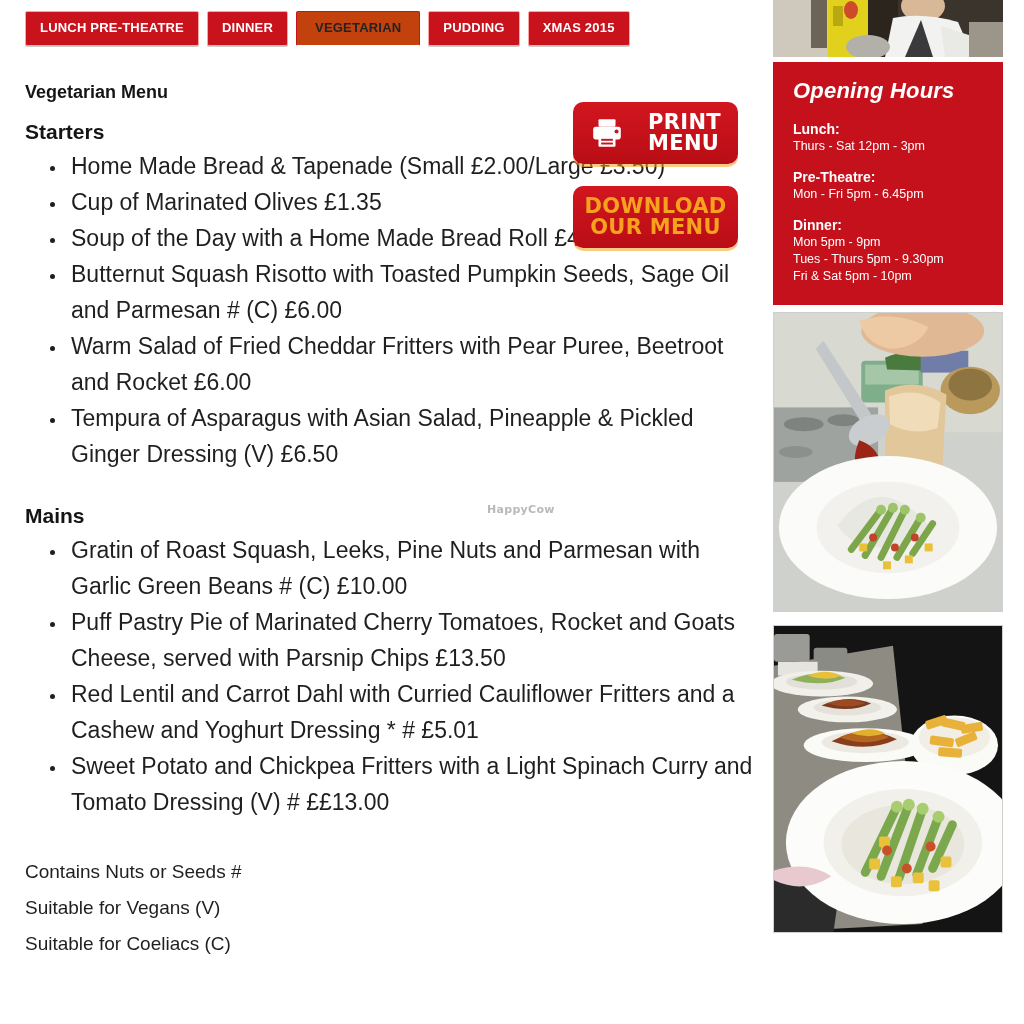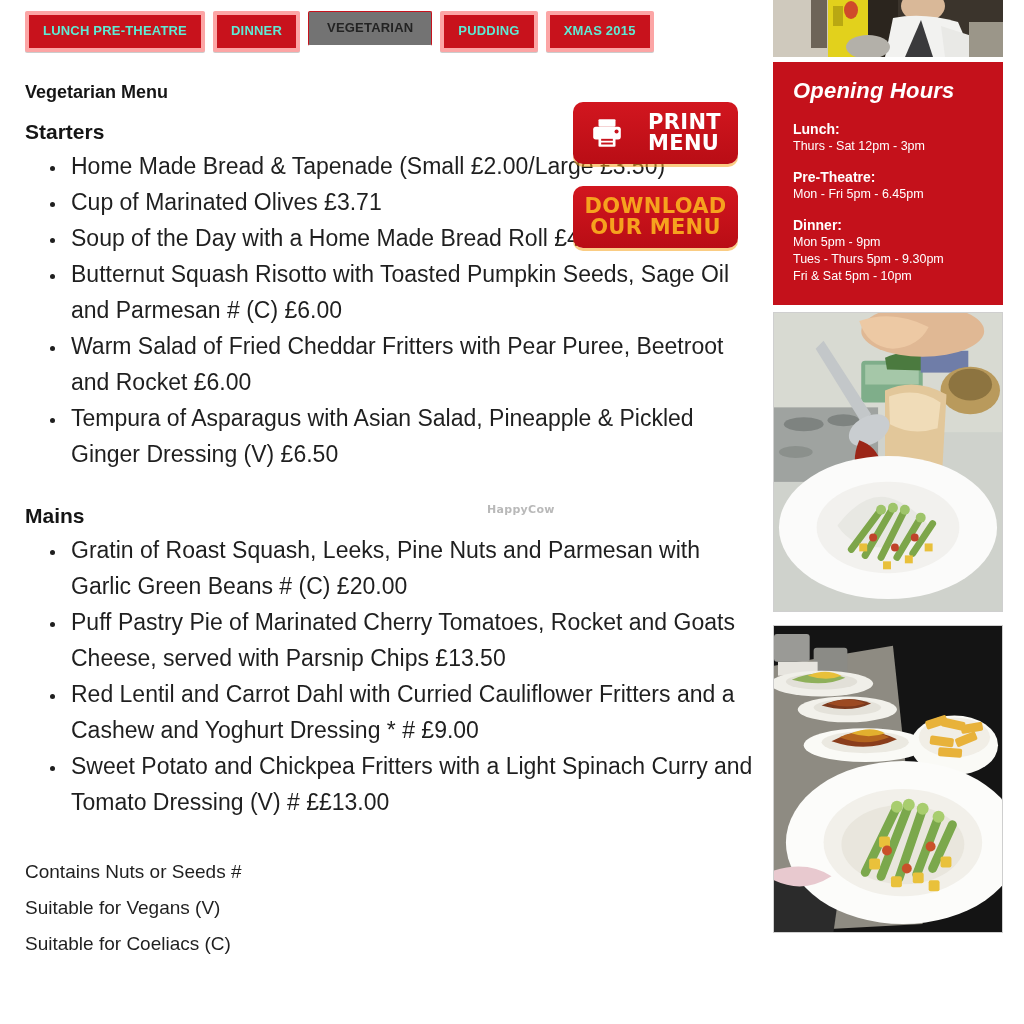--- a/index.html
+++ b/index.html
@@ -14,30 +14,30 @@
 
   
   .tabbar {
     position: absolute; left: 25px; top: 11px;
     display: flex; align-items: flex-start; gap: 8px;
   }
   .tab {
     font-size: 13px; font-weight: bold; letter-spacing: .2px;
     padding: 9px 14px 10px 14px;
     background: #C8121C;
-    color: #5eead4;
-    border: 4px solid #fca5a5;
+    color: #ffffff;
+    border: 1px solid #fca5a5;
     border-radius: 2px;
     white-space: nowrap;
     line-height: 14px;
     text-align: center;
     box-shadow: 0 1px 0 rgba(0,0,0,.20);
   }
   .tab.active {
-    background: #737373;
+    background: #c2410c;
     color: #232323;
     border: 1px solid #C8121C;
     border-bottom-color: #ffffff;
     box-shadow: none;
     padding: 9px 18px 10px 18px;
   }
 
   
   .main {
     position: absolute; left: 25px; top: 78px;
@@ -141,32 +141,32 @@
     <div class="tab"><span>XMAS 2015</span></div>
   </div>
 
   <div class="main">
 
     <div class="menu-title">Vegetarian Menu</div>
 
     <div class="sec-head">Starters</div>
     <ul class="items">
       <li>Home Made Bread &amp; Tapenade (Small £2.00/Large £3.50)</li>
-      <li>Cup of Marinated Olives £3.71</li>
+      <li>Cup of Marinated Olives £1.35</li>
       <li>Soup of the Day with a Home Made Bread Roll £4.50</li>
       <li>Butternut Squash Risotto with Toasted Pumpkin Seeds, Sage Oil and Parmesan # (C) £6.00</li>
       <li>Warm Salad of Fried Cheddar Fritters with Pear Puree, Beetroot and Rocket £6.00</li>
       <li>Tempura of Asparagus with Asian Salad, Pineapple &amp; Pickled Ginger Dressing (V) £6.50</li>
     </ul>
 
     <div class="sec-head mains">Mains</div>
     <ul class="items">
-      <li>Gratin of Roast Squash, Leeks, Pine Nuts and Parmesan with Garlic Green Beans # (C) £20.00</li>
+      <li>Gratin of Roast Squash, Leeks, Pine Nuts and Parmesan with Garlic Green Beans # (C) £10.00</li>
       <li>Puff Pastry Pie of Marinated Cherry Tomatoes, Rocket and Goats Cheese, served with Parsnip Chips £13.50</li>
-      <li>Red Lentil and Carrot Dahl with Curried Cauliflower Fritters and a Cashew and Yoghurt Dressing * # £9.00</li>
+      <li>Red Lentil and Carrot Dahl with Curried Cauliflower Fritters and a Cashew and Yoghurt Dressing * # £5.01</li>
       <li>Sweet Potato and Chickpea Fritters with a Light Spinach Curry and Tomato Dressing (V) # ££13.00</li>
     </ul>
 
     <div class="legend">
       <div>Contains Nuts or Seeds #</div>
       <div>Suitable for Vegans (V)</div>
       <div>Suitable for Coeliacs (C)</div>
     </div>
   </div>
 

